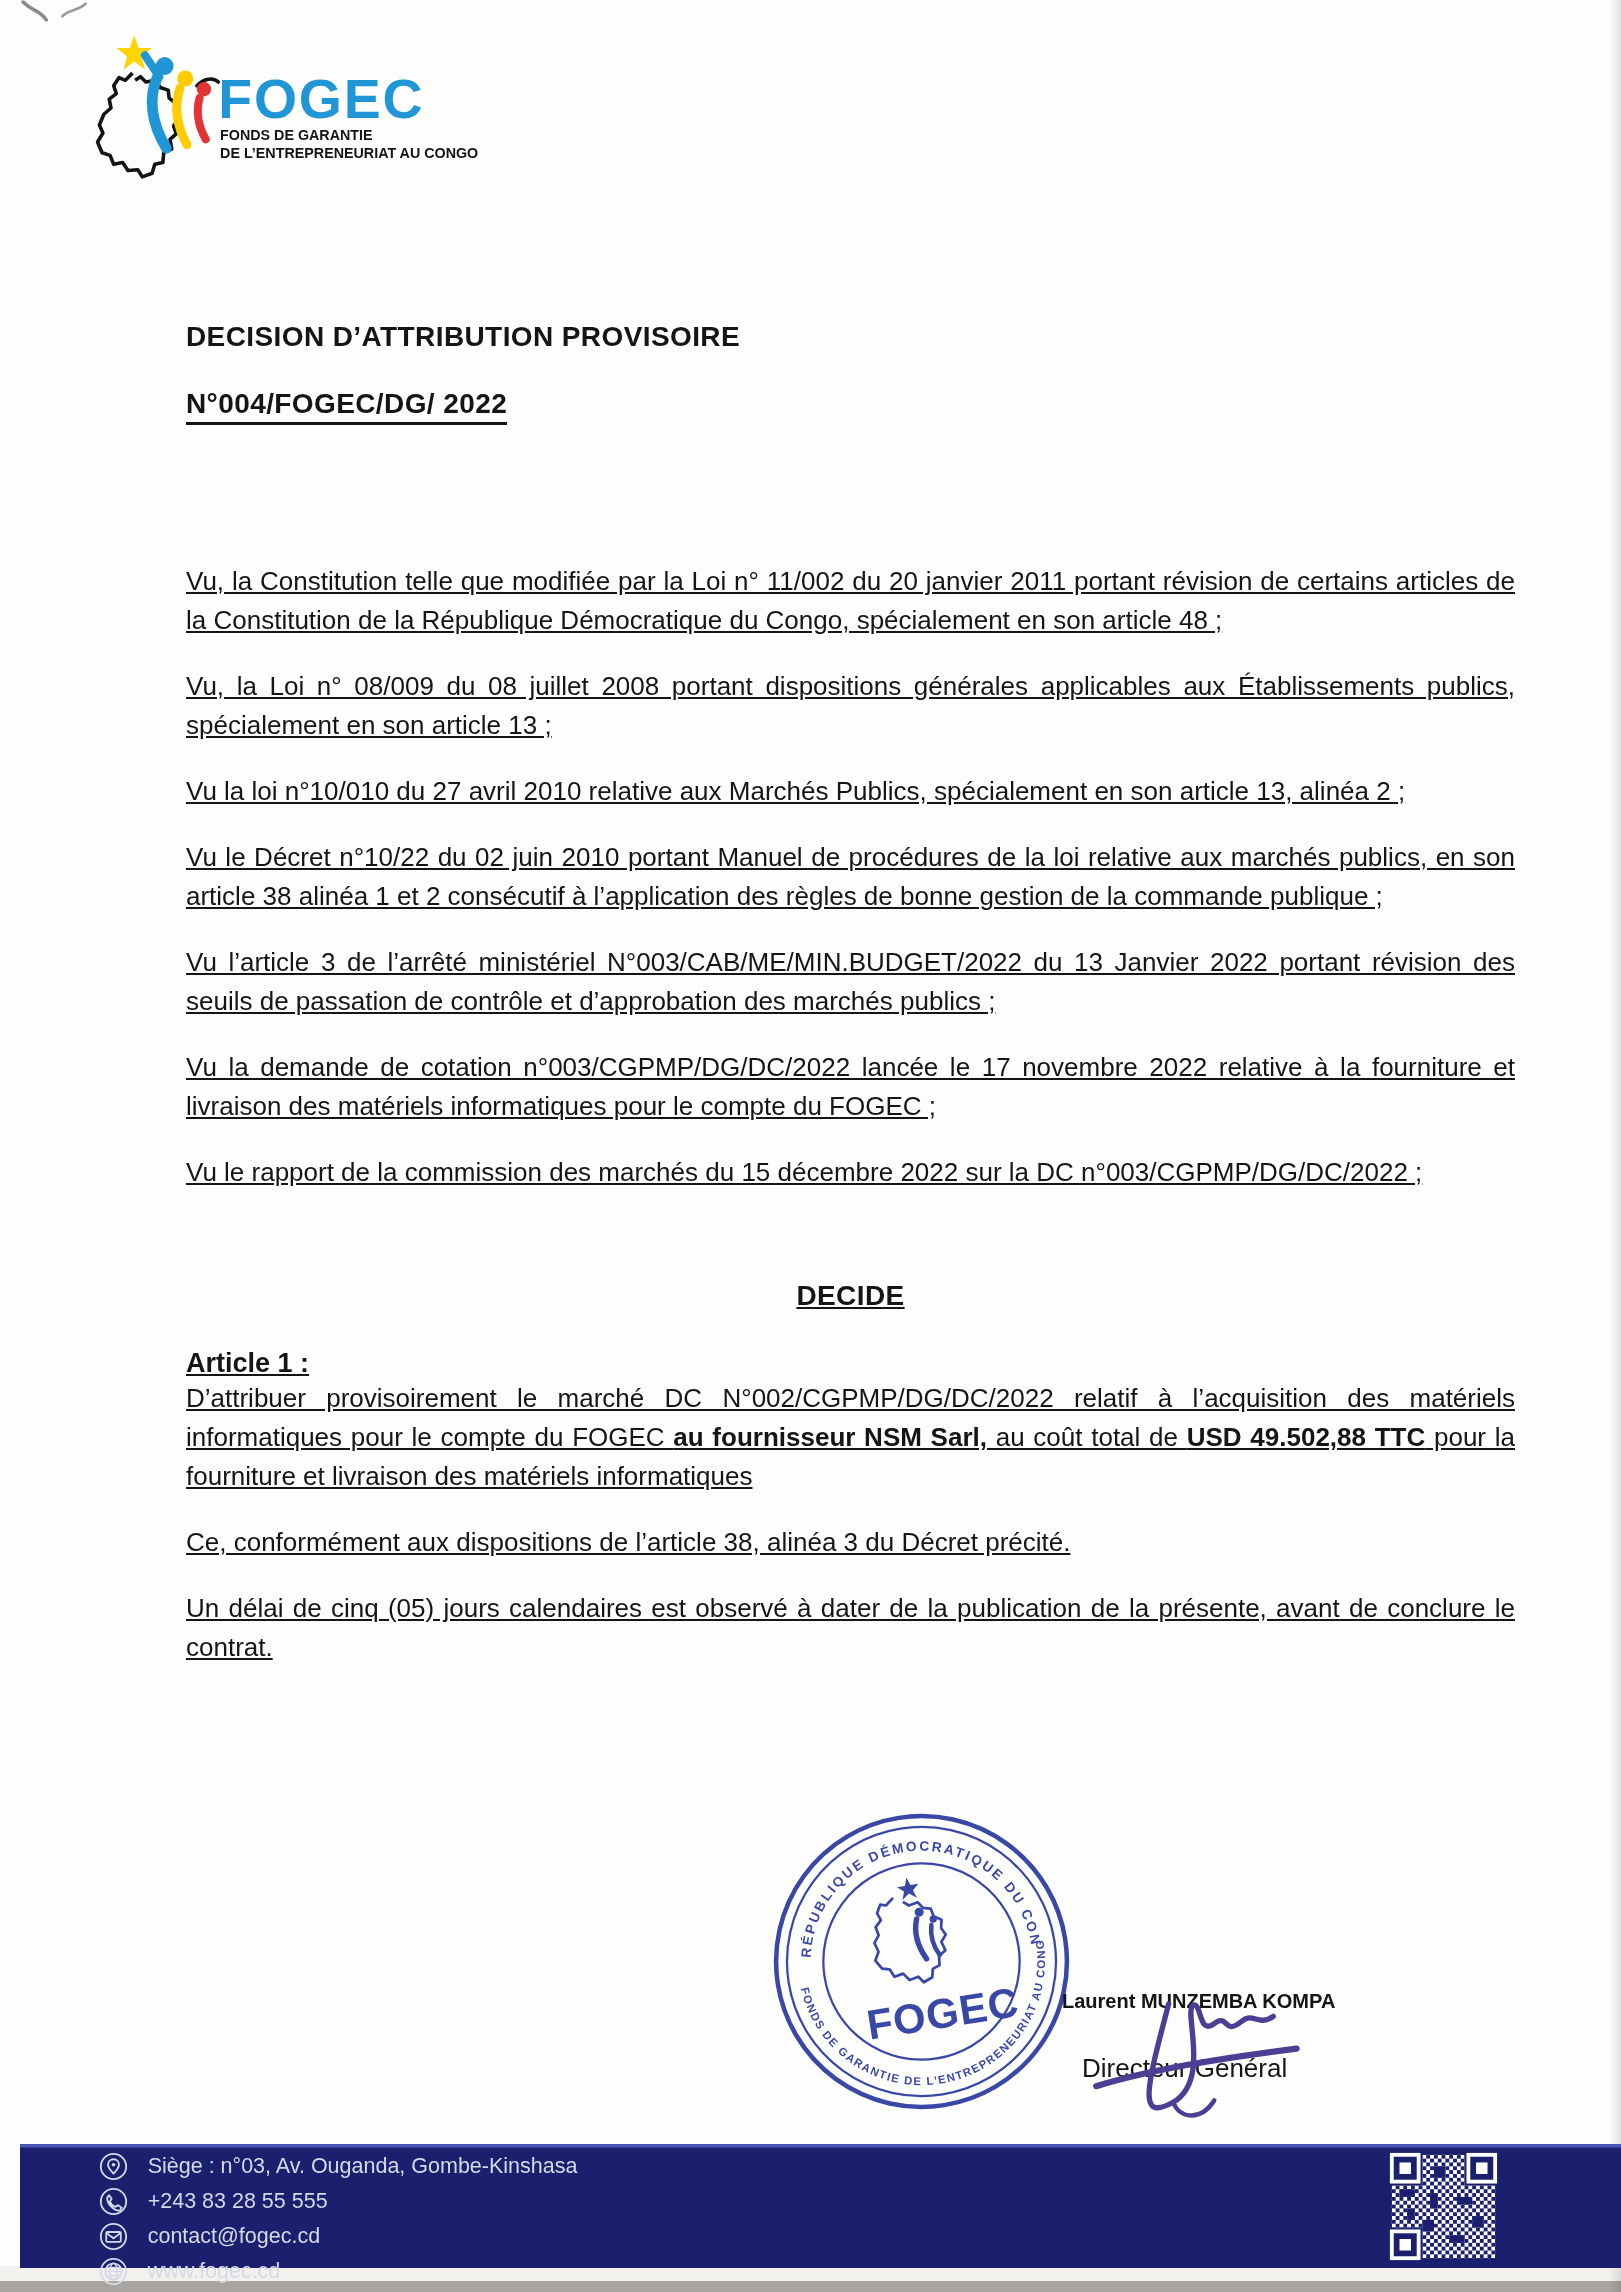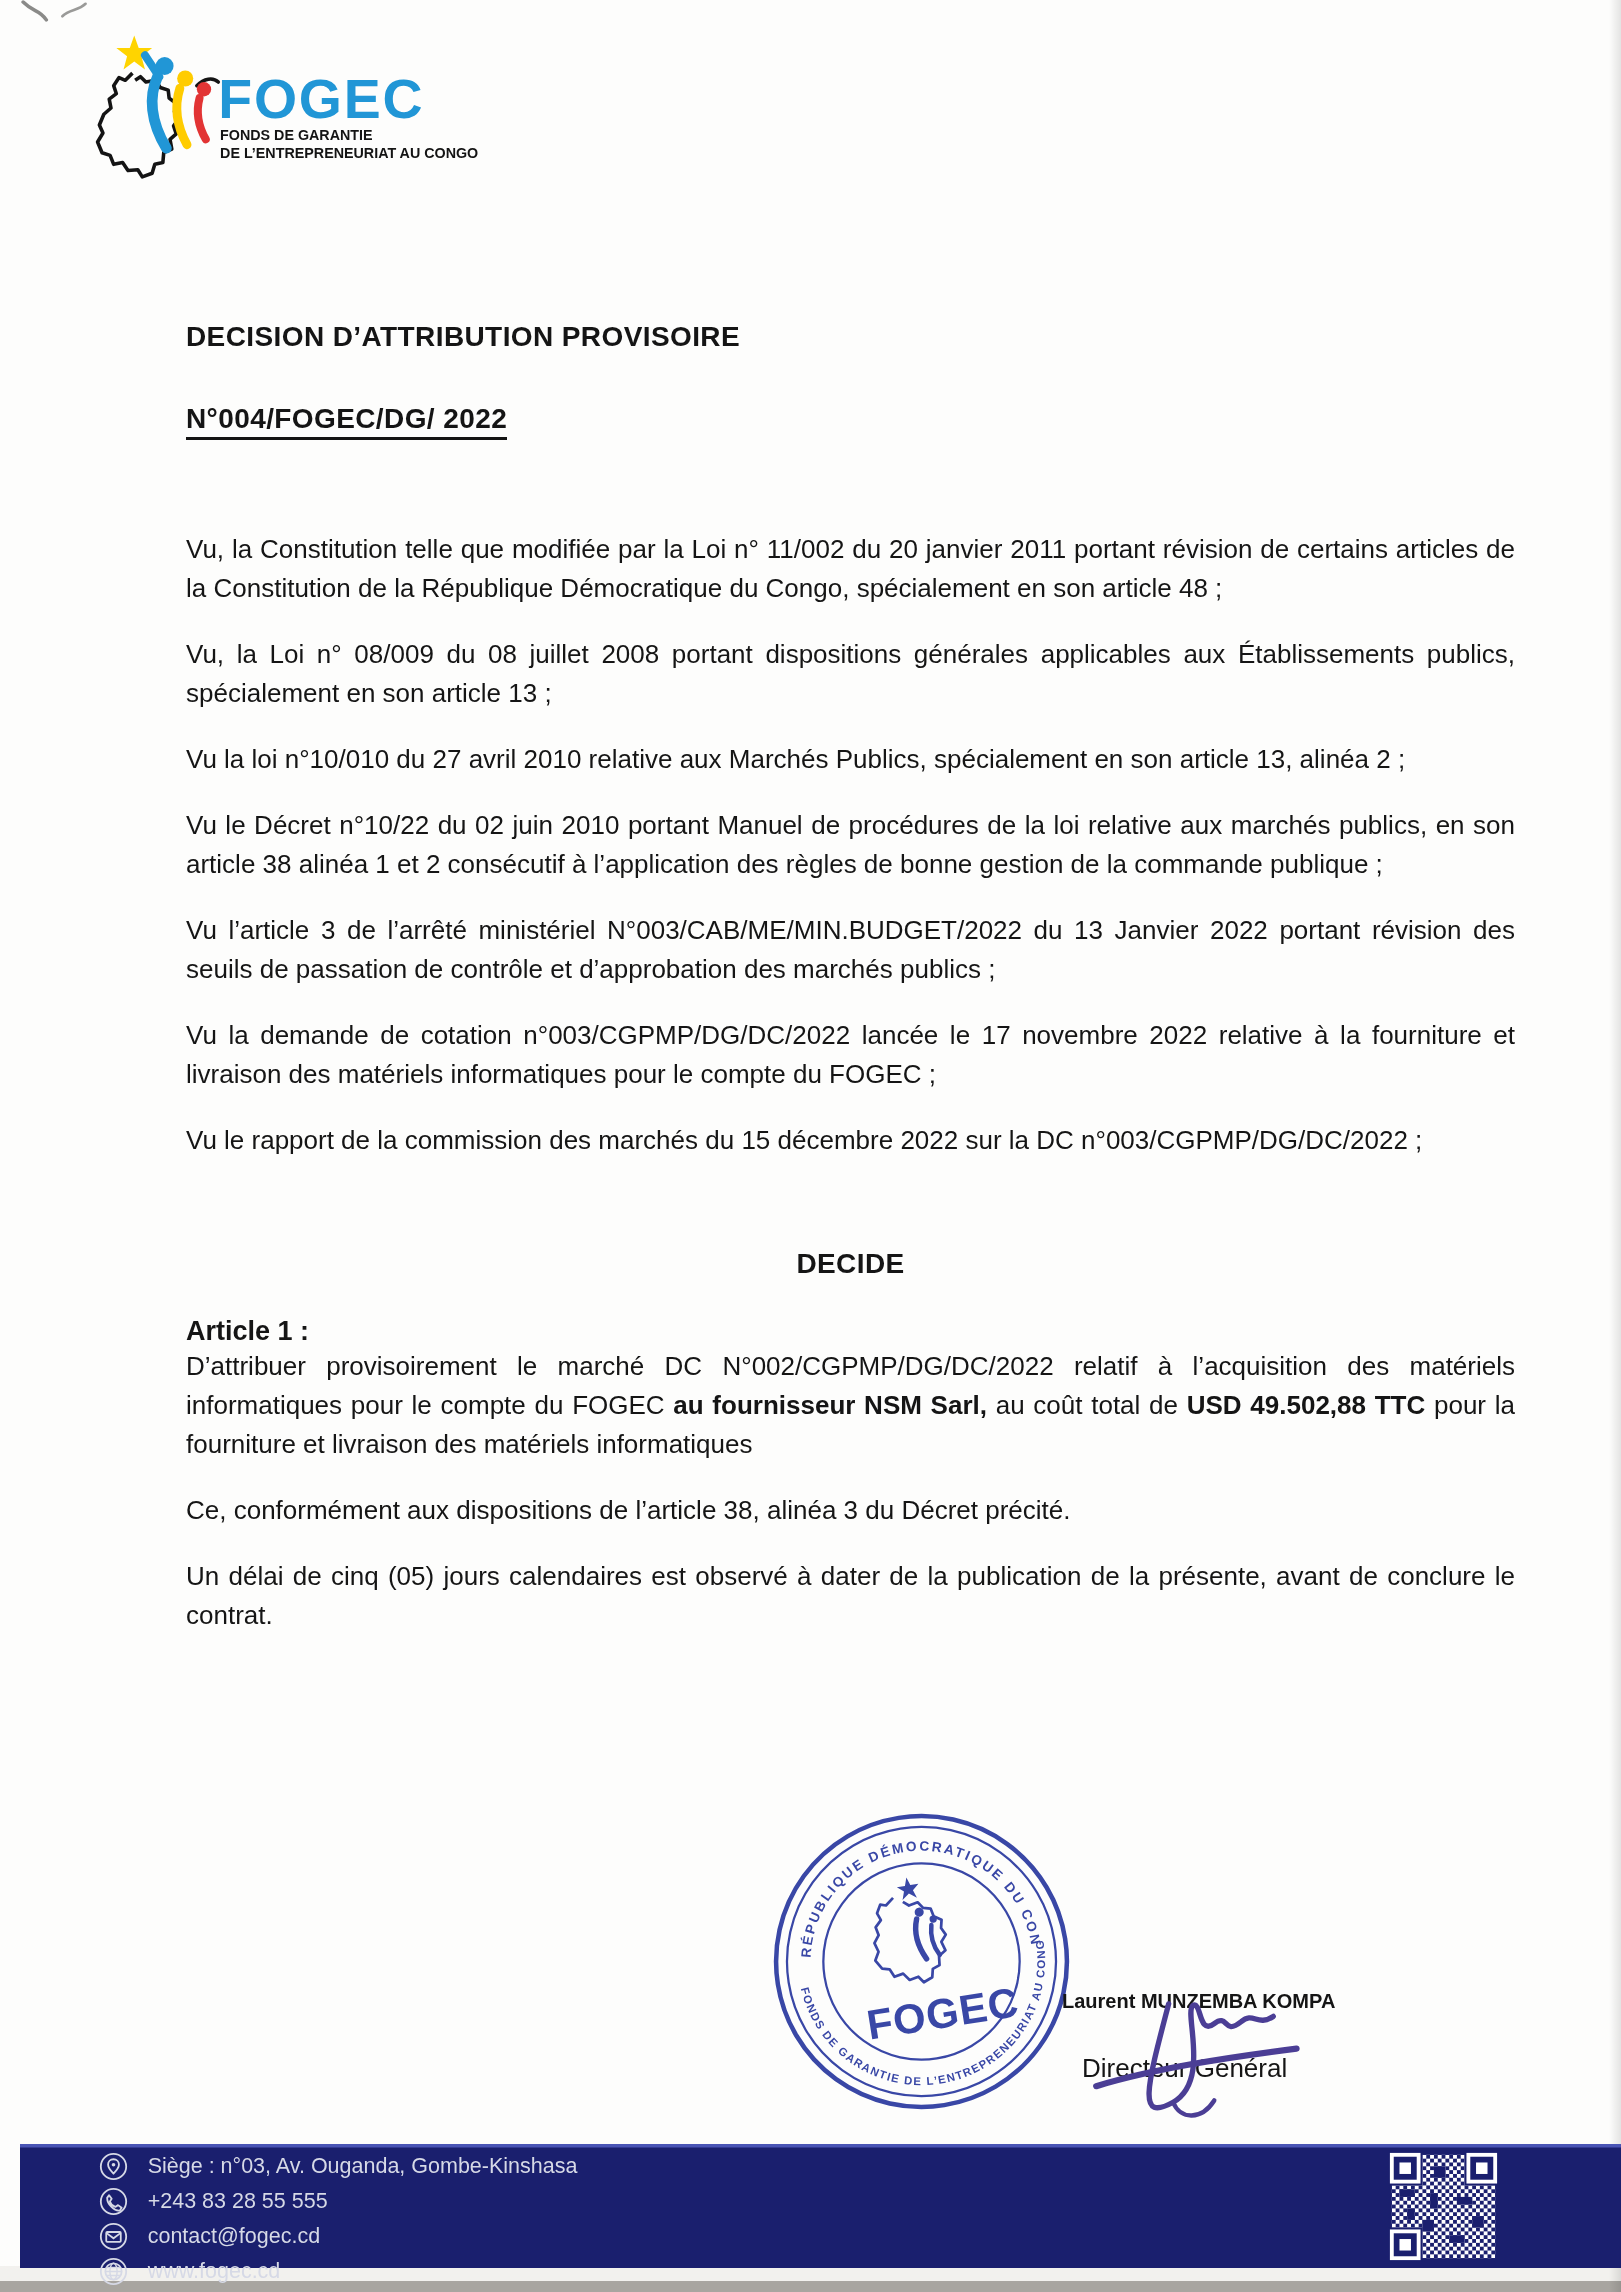--- a/index.html
+++ b/index.html
@@ -15,25 +15,25 @@
   .scan-right{position:absolute;top:0;right:0;width:12.5px;height:100%;
     background:linear-gradient(to right,rgba(0,0,0,0),rgba(0,0,0,0.10));}
   .pen-mark{position:absolute;left:16px;top:0;}
 
   
   .logo{position:absolute;left:82px;top:32px;width:421px;height:152px;}
 
   
   .titleblock{position:absolute;left:186px;top:321px;width:1329px;text-align:left;}
   .doc-title{font-size:28px;font-weight:bold;letter-spacing:0.4px;}
-  .doc-number{margin-top:50px;font-size:28px;font-weight:bold;display:inline-block;
+  .doc-number{margin-top:35px;font-size:28px;font-weight:bold;display:inline-block;
     border-bottom:3.6px solid #141414;padding-bottom:1.8px;letter-spacing:0.4px;}
 
   
-  .content{position:absolute;left:186px;top:530px;width:1329px;}
+  .content{position:absolute;left:186px;top:562px;width:1329px;text-decoration:underline;}
   .content p{margin:0 0 27px 0;font-size:26px;line-height:39px;text-align:justify;}
   .decide{margin-top:88px;text-align:center;font-size:28px;font-weight:bold;letter-spacing:0.4px;}
   .article-head{margin-top:36px;font-size:27px;font-weight:bold;}
   .article-body{margin-top:32px;}
   .b{font-weight:bold;}
 
   
   .stamp{position:absolute;left:767px;top:1807px;width:309px;height:309px;
     transform:rotate(-9deg);opacity:.93;}
 

